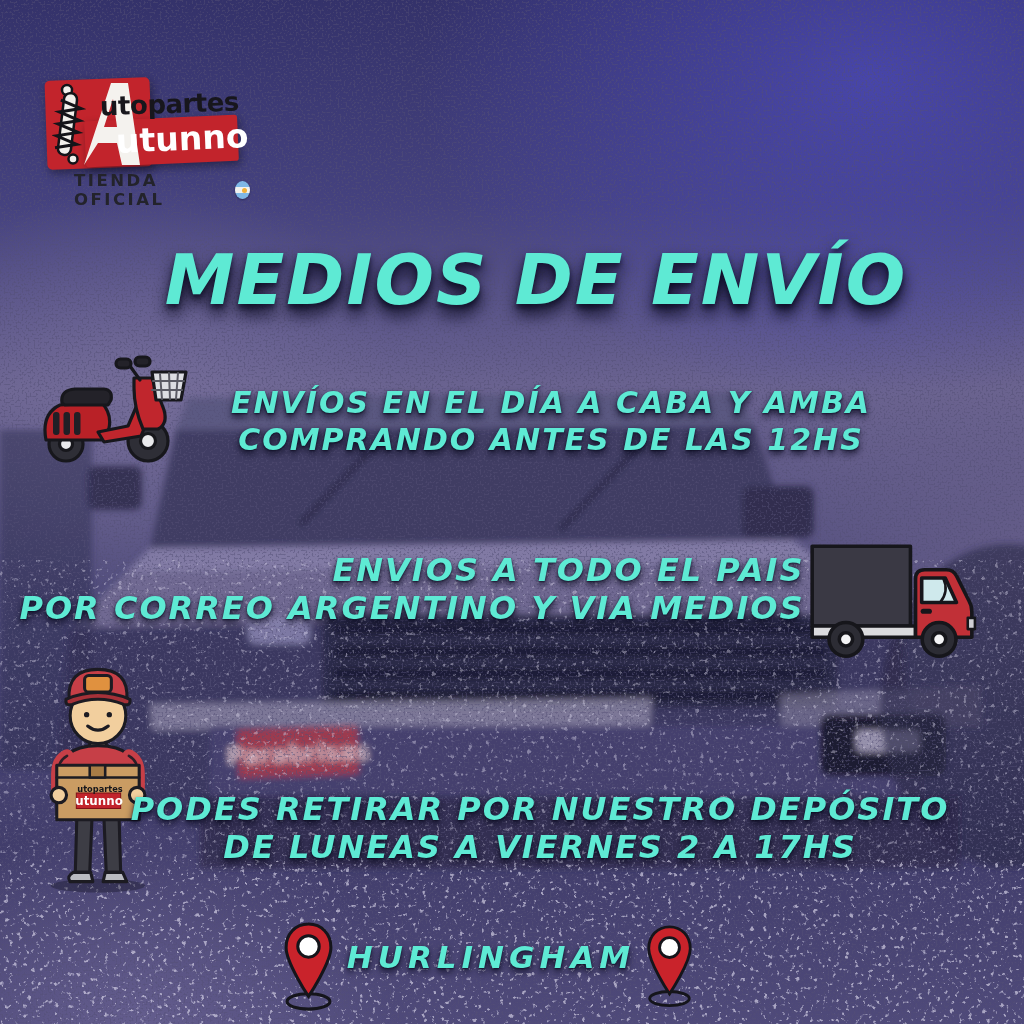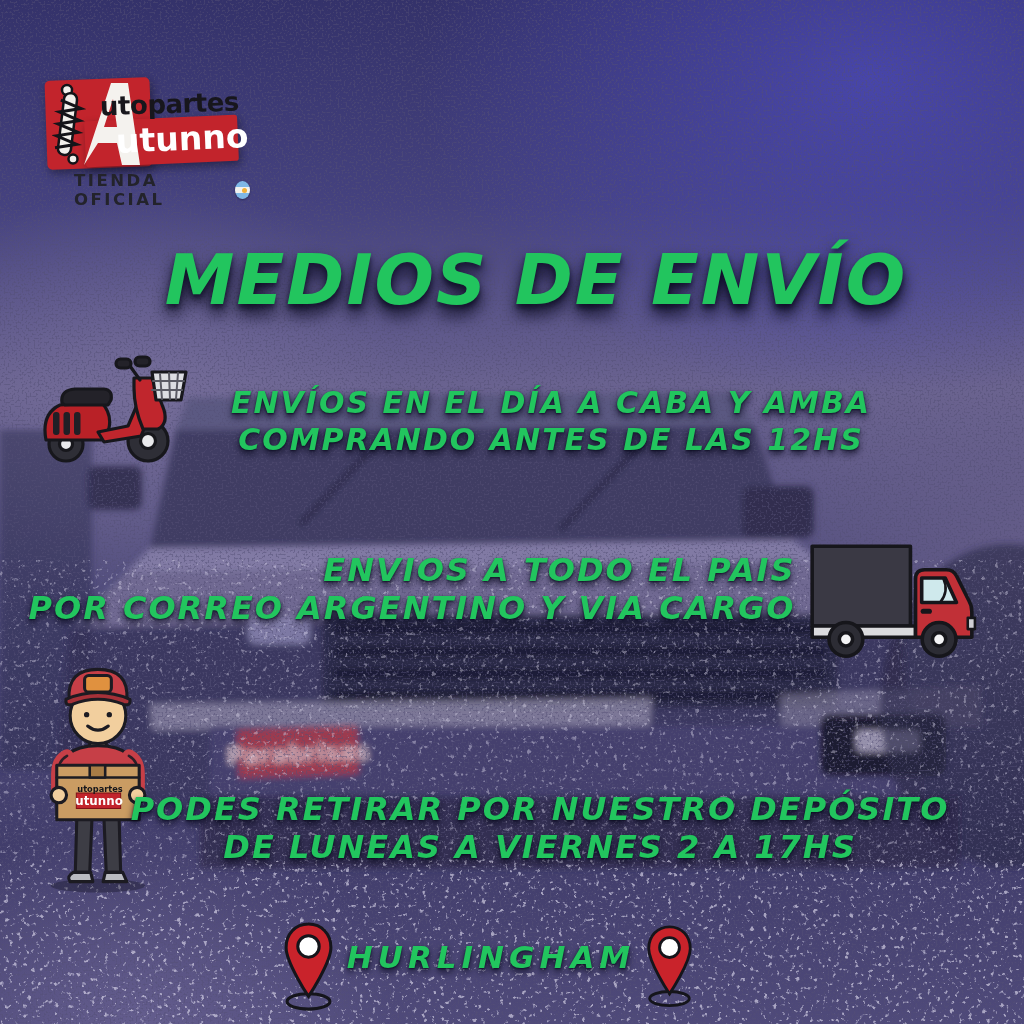--- a/index.html
+++ b/index.html
@@ -5,21 +5,21 @@
   html,body{margin:0;padding:0;background:#1b1b26;}
   .canvas{
     position:relative;width:1024px;height:1024px;overflow:hidden;
     font-family:"DejaVu Sans",sans-serif;background:#3c3a6e;
   }
   .bg{position:absolute;inset:0;}
 
   
   .headline{
     position:absolute;transform:translateX(-50%);
-    color:#22c55e;font-weight:bold;font-style:italic;white-space:nowrap;text-align:center;
+    color:#5eead4;font-weight:bold;font-style:italic;white-space:nowrap;text-align:center;
     text-shadow:0 4px 7px rgba(8,8,28,.85),0 1px 2px rgba(8,8,28,.7);
     letter-spacing:2px;line-height:38px;font-size:32px;
   }
   .title{
     left:536px;top:198px;font-size:70px;line-height:70px;letter-spacing:2px;
     text-shadow:0 10px 16px rgba(6,6,24,.9),0 4px 5px rgba(10,10,32,.6);
   }
   .block1{left:551px;top:384px;font-size:30px;line-height:37px;}
   .block2{left:412px;top:551px;text-align:right;}
   .block3{left:540px;top:790px;}
@@ -205,21 +205,21 @@
       <path d="M120,22 L122,47 M129,21 L130,47 M138,21 L136,47 M113,29 L144,29 M112,38 L142,38" fill="none" stroke="#5a5a64" stroke-width="2"></path>
     </g>
   </svg>
   <div class="headline block1">
     <div>ENVÍOS EN EL DÍA A CABA Y AMBA</div>
     <div>COMPRANDO ANTES DE LAS 12HS</div>
   </div>
 
   <div class="headline block2">
     <div>ENVIOS A TODO EL PAIS</div>
-    <div>POR CORREO ARGENTINO Y VIA CARGO</div>
+    <div>POR CORREO ARGENTINO Y VIA MEDIOS</div>
   </div>
   <svg class="icon truck" viewBox="0 0 168 122">
     <g stroke="#16161b" stroke-width="3.5" stroke-linejoin="round">
       <rect x="6" y="8" width="96" height="78" fill="#3a3944"></rect>
       <rect x="6" y="86" width="101" height="11" fill="#dbdbde"></rect>
       <path d="M107,97 L107,40 Q107,31 116,31 L137,31 Q144,31 147,37 L159,61 Q162,66 162,72 L162,97 Z" fill="#c13037"></path>
       <path d="M113,39 L136,39 L147,63 L113,63 Z" fill="#cfe9ec"></path>
       <path d="M134,39 Q140,52 131,63" fill="none" stroke-width="2.5"></path>
       <rect x="112" y="69" width="11" height="5" rx="2.5" fill="#16161b" stroke="none"></rect>
       <rect x="158" y="78" width="7" height="11" fill="#cfcfd4" stroke-width="2.5"></rect>

